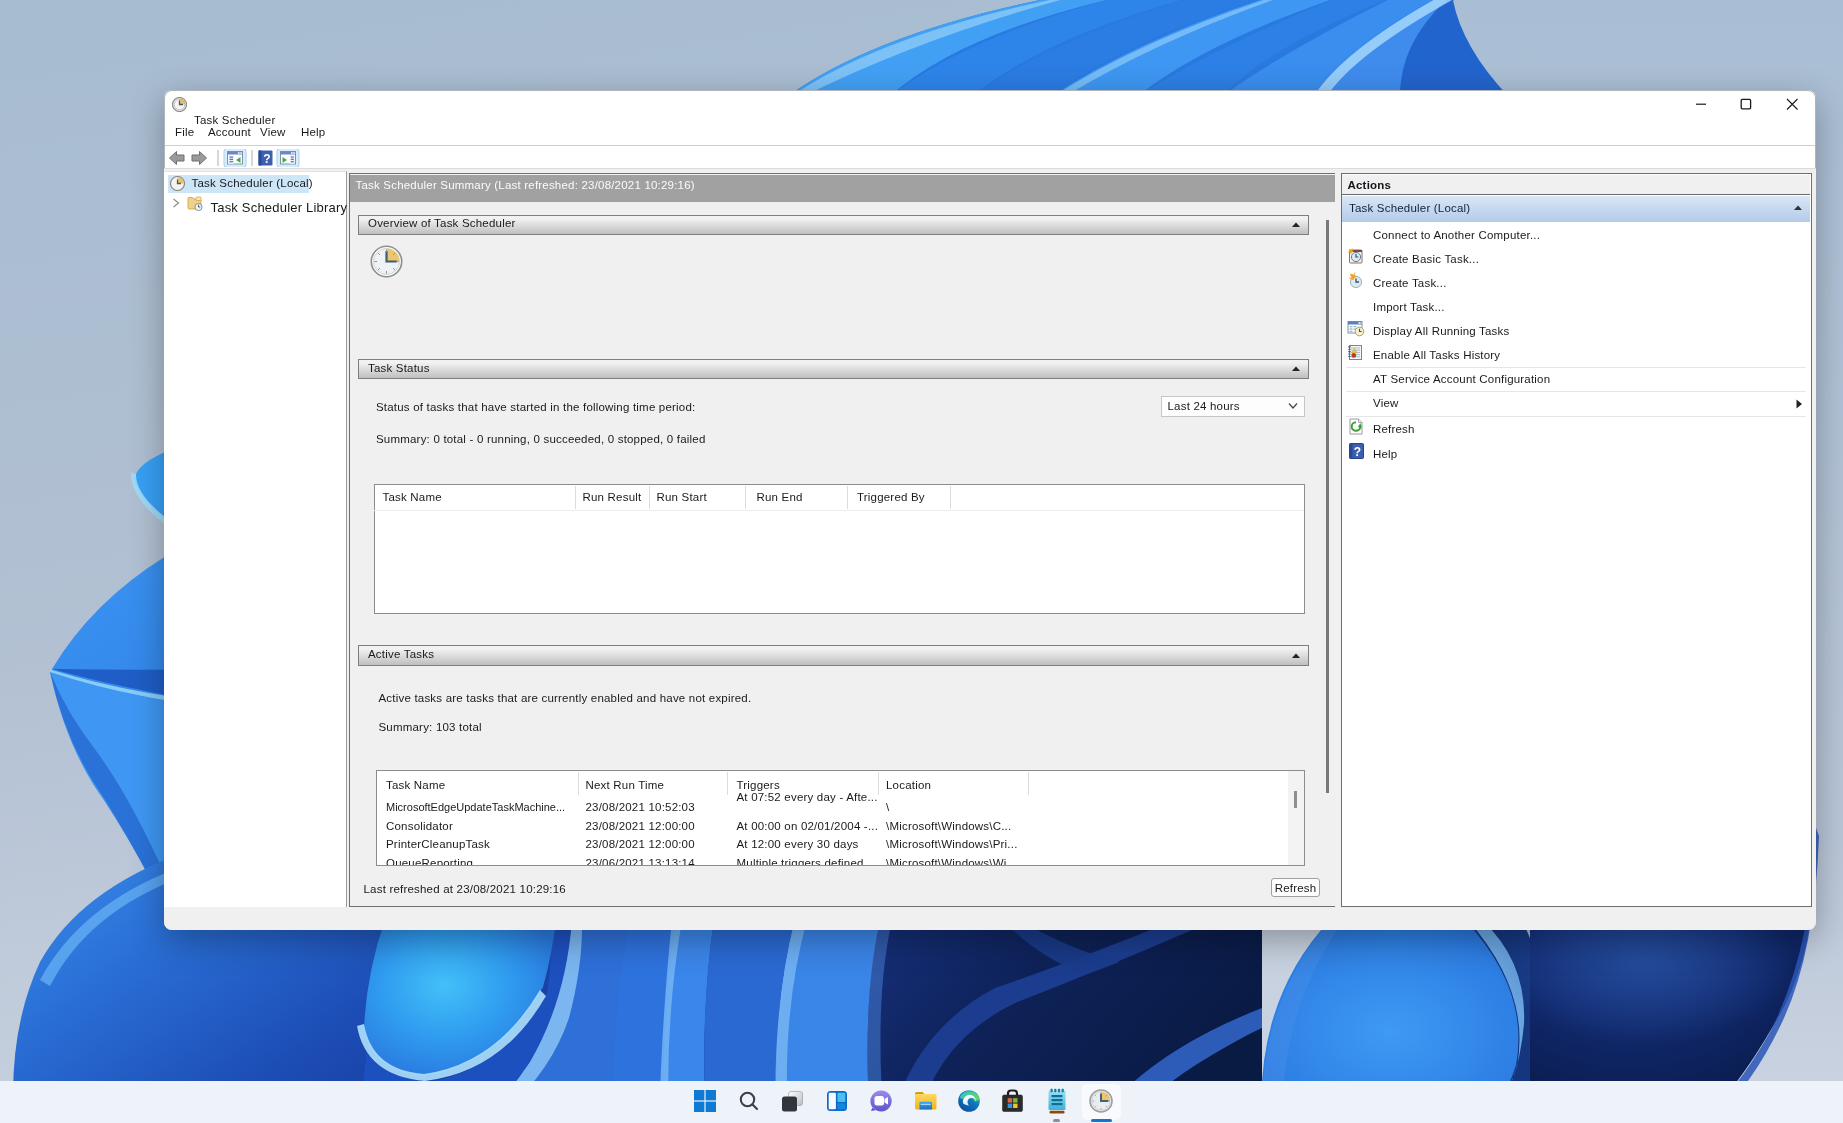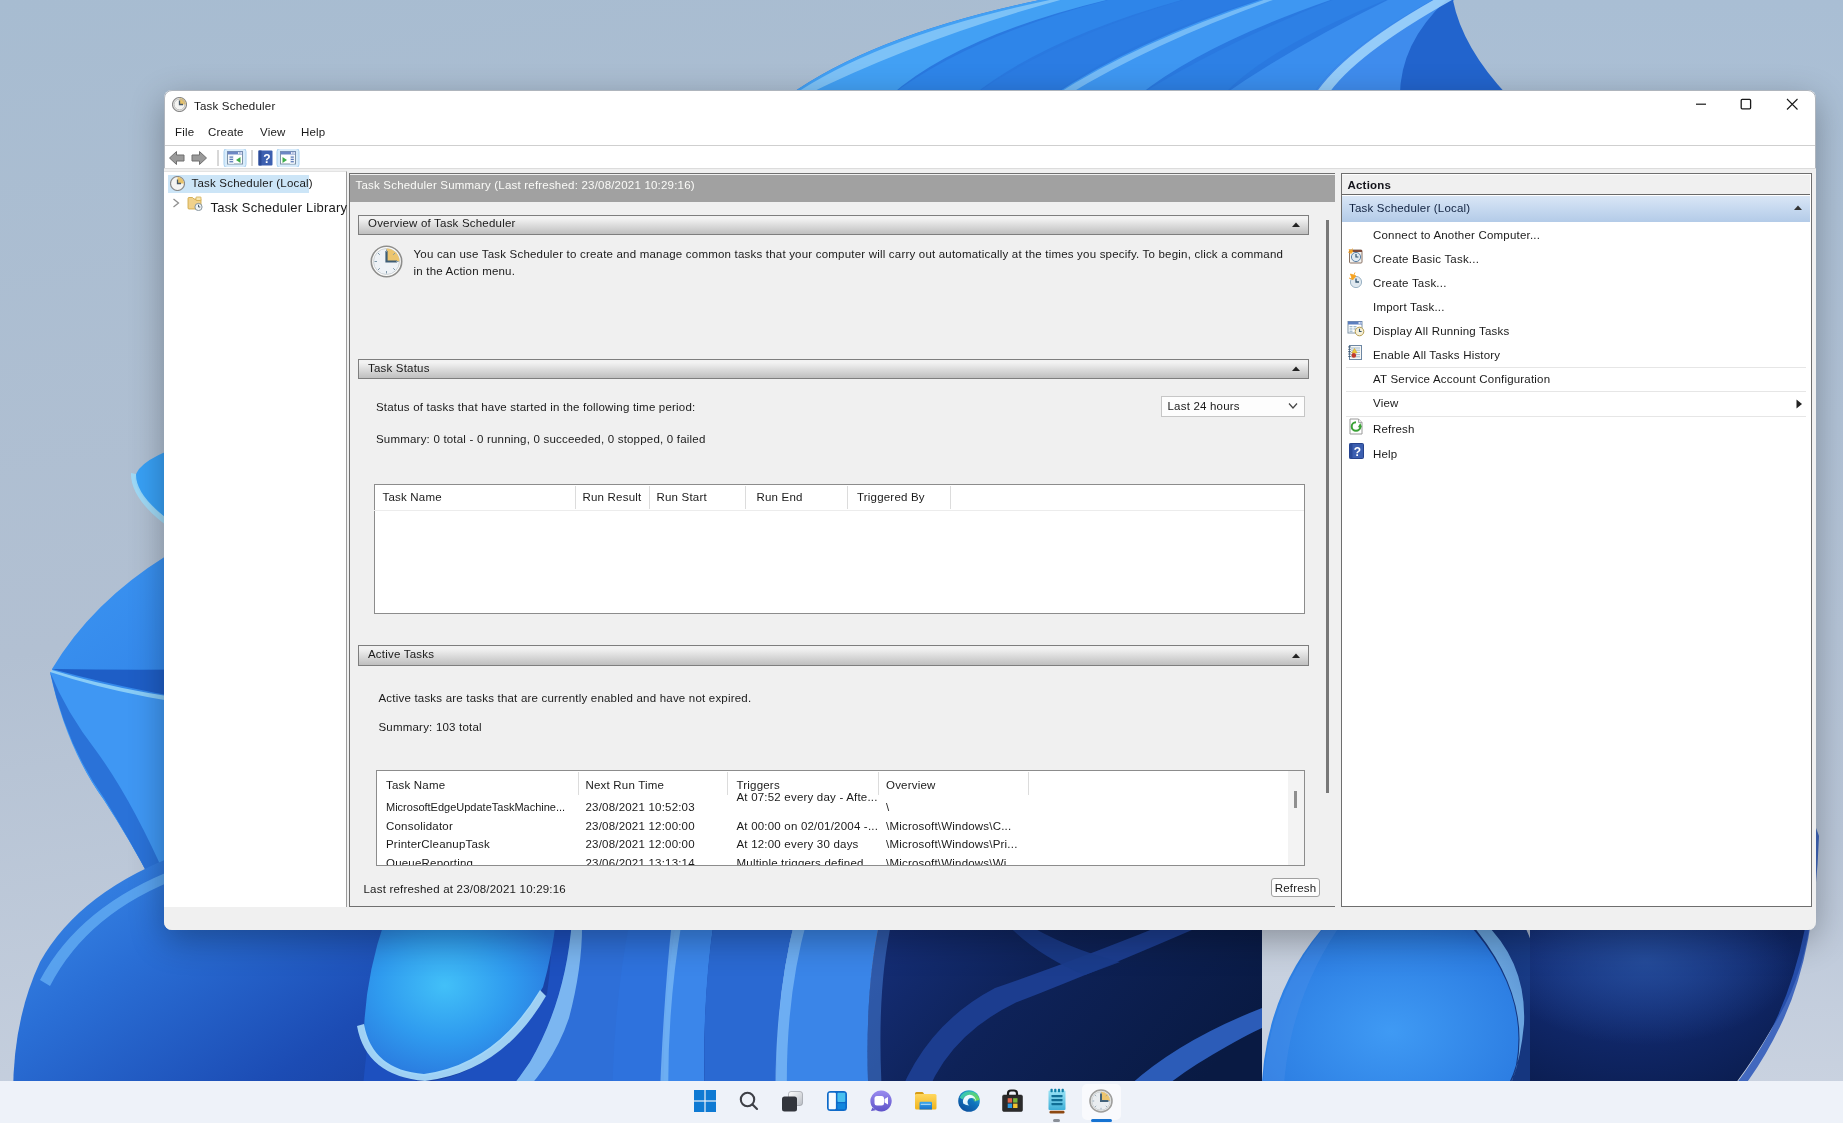--- a/index.html
+++ b/index.html
@@ -139,40 +139,40 @@
 <path d="M 1816,828 Q 1812,950 1770,1032 Q 1736,1092 1700,1123 L 1712,1123 Q 1756,1080 1784,1018 Q 1815,950 1819,836 Z" fill="#2a56b8" opacity="0.85"></path>
 </svg>
 <div id="win">
 
   <svg class="abs" style="left:8px;top:7px" width="15" height="15" viewBox="0 0 15 15">
     <circle cx="7.5" cy="7.5" r="7" fill="#f4f4f2" stroke="#8a8a8a" stroke-width="1.2"></circle>
     <path d="M 7.5,1 A 6.5,6.5 0 0 1 14,7.5 L 7.5,7.5 Z" fill="#e8c36b"></path>
     <circle cx="7.5" cy="7.5" r="5.4" fill="none" stroke="#b0b0ae" stroke-width="0.8"></circle>
     <path d="M 7.5,3.4 L 7.5,7.5 L 11,7.5" fill="none" stroke="#4a5a66" stroke-width="1.3"></path>
   </svg>
-  <div class="t" style="left:30px;top:10px;font-size:11.5px;color:#191919">Task Scheduler</div>
+  <div class="t" style="left:30px;top:24px;font-size:11.5px;color:#191919">Task Scheduler</div>
   <div class="t" style="left:1527px;top:4px;width:20px;height:20px">
     <svg width="20" height="20" viewBox="0 0 20 20">
         <path d="M 5,10.2 H 15" stroke="#1a1a1a" stroke-width="1.2"></path>
       </svg>
   </div>
   <div class="t" style="left:1572px;top:4px;width:20px;height:20px">
     <svg width="20" height="20" viewBox="0 0 20 20">
         <rect x="5.2" y="5.4" width="9.4" height="9.4" fill="none" stroke="#1a1a1a" stroke-width="1.3" rx="1"></rect>
       </svg>
   </div>
   <div class="t" style="left:1618px;top:4px;width:20px;height:20px">
     <svg width="20" height="20" viewBox="0 0 20 20">
         <path d="M 5,5 L 15.5,15.5 M 15.5,5 L 5,15.5" stroke="#1a1a1a" stroke-width="1.1"></path>
       </svg>
   </div>
 
   <div class="t" style="left:1px;top:30px;width:1650px;height:26px;border-bottom:1px solid #cfcfcf"></div>
   <div class="t" style="left:11px;top:36px;font-size:11.5px">File</div>
-  <div class="t" style="left:44px;top:36px;font-size:11.5px">Create</div>
+  <div class="t" style="left:44px;top:36px;font-size:11.5px">Account</div>
   <div class="t" style="left:96px;top:36px;font-size:11.5px">View</div>
   <div class="t" style="left:137px;top:36px;font-size:11.5px">Help</div>
 
   <div class="t" style="left:0px;top:57px;width:1652px;height:22px;border-bottom:1px solid #dcdcdc"></div>
   <svg class="abs" style="left:4px;top:59px" width="135" height="18" viewBox="0 0 135 18">
 
     <path d="M 1.5,9 L 8.5,2.5 L 8.5,6 L 16,6 L 16,12 L 8.5,12 L 8.5,15.5 Z" fill="#9a9a9a" stroke="#6f6f6f" stroke-width="1"></path>
 
     <path d="M 38.5,9 L 31.5,2.5 L 31.5,6 L 24,6 L 24,12 L 31.5,12 L 31.5,15.5 Z" fill="#9a9a9a" stroke="#6f6f6f" stroke-width="1"></path>
     <line x1="50" y1="1" x2="50" y2="17" stroke="#b0b0b0"></line>
@@ -246,21 +246,20 @@
         <path d="M 16.5,4.5 v 2.5"></path>
         <path d="M 16.5,26 v 2.5"></path>
         <path d="M 4.5,16.5 h 2.5"></path>
         <path d="M 26,16.5 h 2.5"></path>
         <path d="M 8,8 l 1.8,1.8"></path>
         <path d="M 23.2,23.2 l 1.8,1.8"></path>
         <path d="M 8,25 l 1.8,-1.8"></path>
         <path d="M 23.2,9.8 l 1.8,-1.8"></path>
       </g>
   </svg>
-  <div class="t" style="left:249.5px;top:156px;font-size:11.5px;line-height:16.5px">You can use Task Scheduler to create and manage common tasks that your computer will carry out automatically at the times you specify. To begin, click a command<br>in the Action menu.</div>
 
   <div class="t" style="left:194px;top:268.5px;width:950.5px;height:20.5px;background:linear-gradient(#f2f2f2 15%,#bfbfbf);border:1px solid #7e7e7e"></div>
   <div class="t" style="left:204px;top:271.5px;font-size:11.5px">Task Status</div>
   <svg class="abs" style="left:1125px;top:272px" width="14" height="14" viewBox="0 0 14 14">
       <path d="M 3,9 L 7,4.5 L 11,9 Z" fill="#222"></path>
     </svg>
   <div class="t" style="left:212px;top:311px;font-size:11.5px">Status of tasks that have started in the following time period:</div>
   <div class="t" style="left:997px;top:305.5px;width:144px;height:21px;background:#fdfdfd;border:1px solid #c6c6c6"></div>
   <div class="t" style="left:1003.5px;top:310px;font-size:11.5px">Last 24 hours</div>
   <svg class="abs" style="left:1124px;top:312px" width="10" height="8" viewBox="0 0 10 8">
@@ -286,21 +285,21 @@
   <svg class="abs" style="left:1125px;top:558.5px" width="14" height="14" viewBox="0 0 14 14">
       <path d="M 3,9 L 7,4.5 L 11,9 Z" fill="#222"></path>
     </svg>
   <div class="t" style="left:214.5px;top:601.5px;font-size:11.5px">Active tasks are tasks that are currently enabled and have not expired.</div>
   <div class="t" style="left:214.5px;top:631px;font-size:11.5px">Summary: 103 total</div>
 
   <div class="t" style="left:212px;top:680px;width:929px;height:95.5px;background:#fff;border:1px solid #8c8c8c;overflow:hidden">
     <div class="t" style="left:9px;top:8px;font-size:11.5px">Task Name</div>
     <div class="t" style="left:208.5px;top:8px;font-size:11.5px">Next Run Time</div>
     <div class="t" style="left:359.5px;top:8px;font-size:11.5px">Triggers</div>
-    <div class="t" style="left:509px;top:8px;font-size:11.5px">Overview</div>
+    <div class="t" style="left:509px;top:8px;font-size:11.5px">Location</div>
     <div class="t" style="left:201px;top:1px;width:1px;height:23px;background:#dcdcdc"></div>
     <div class="t" style="left:349.5px;top:1px;width:1px;height:23px;background:#dcdcdc"></div>
     <div class="t" style="left:501px;top:1px;width:1px;height:23px;background:#dcdcdc"></div>
     <div class="t" style="left:651px;top:1px;width:1px;height:23px;background:#dcdcdc"></div>
     <div class="t" style="left:9px;top:29.5px;font-size:11px;letter-spacing:0">MicrosoftEdgeUpdateTaskMachine...</div>
     <div class="t" style="left:208.5px;top:29.5px;font-size:11.5px">23/08/2021 10:52:03</div>
     <div class="t" style="left:359.5px;top:20px;font-size:11.5px">At 07:52 every day - Afte...</div>
     <div class="t" style="left:509px;top:29.5px;font-size:11.5px">\</div>
     <div class="t" style="left:9px;top:48.5px;font-size:11.5px">Consolidator</div>
     <div class="t" style="left:208.5px;top:48.5px;font-size:11.5px">23/08/2021 12:00:00</div>

